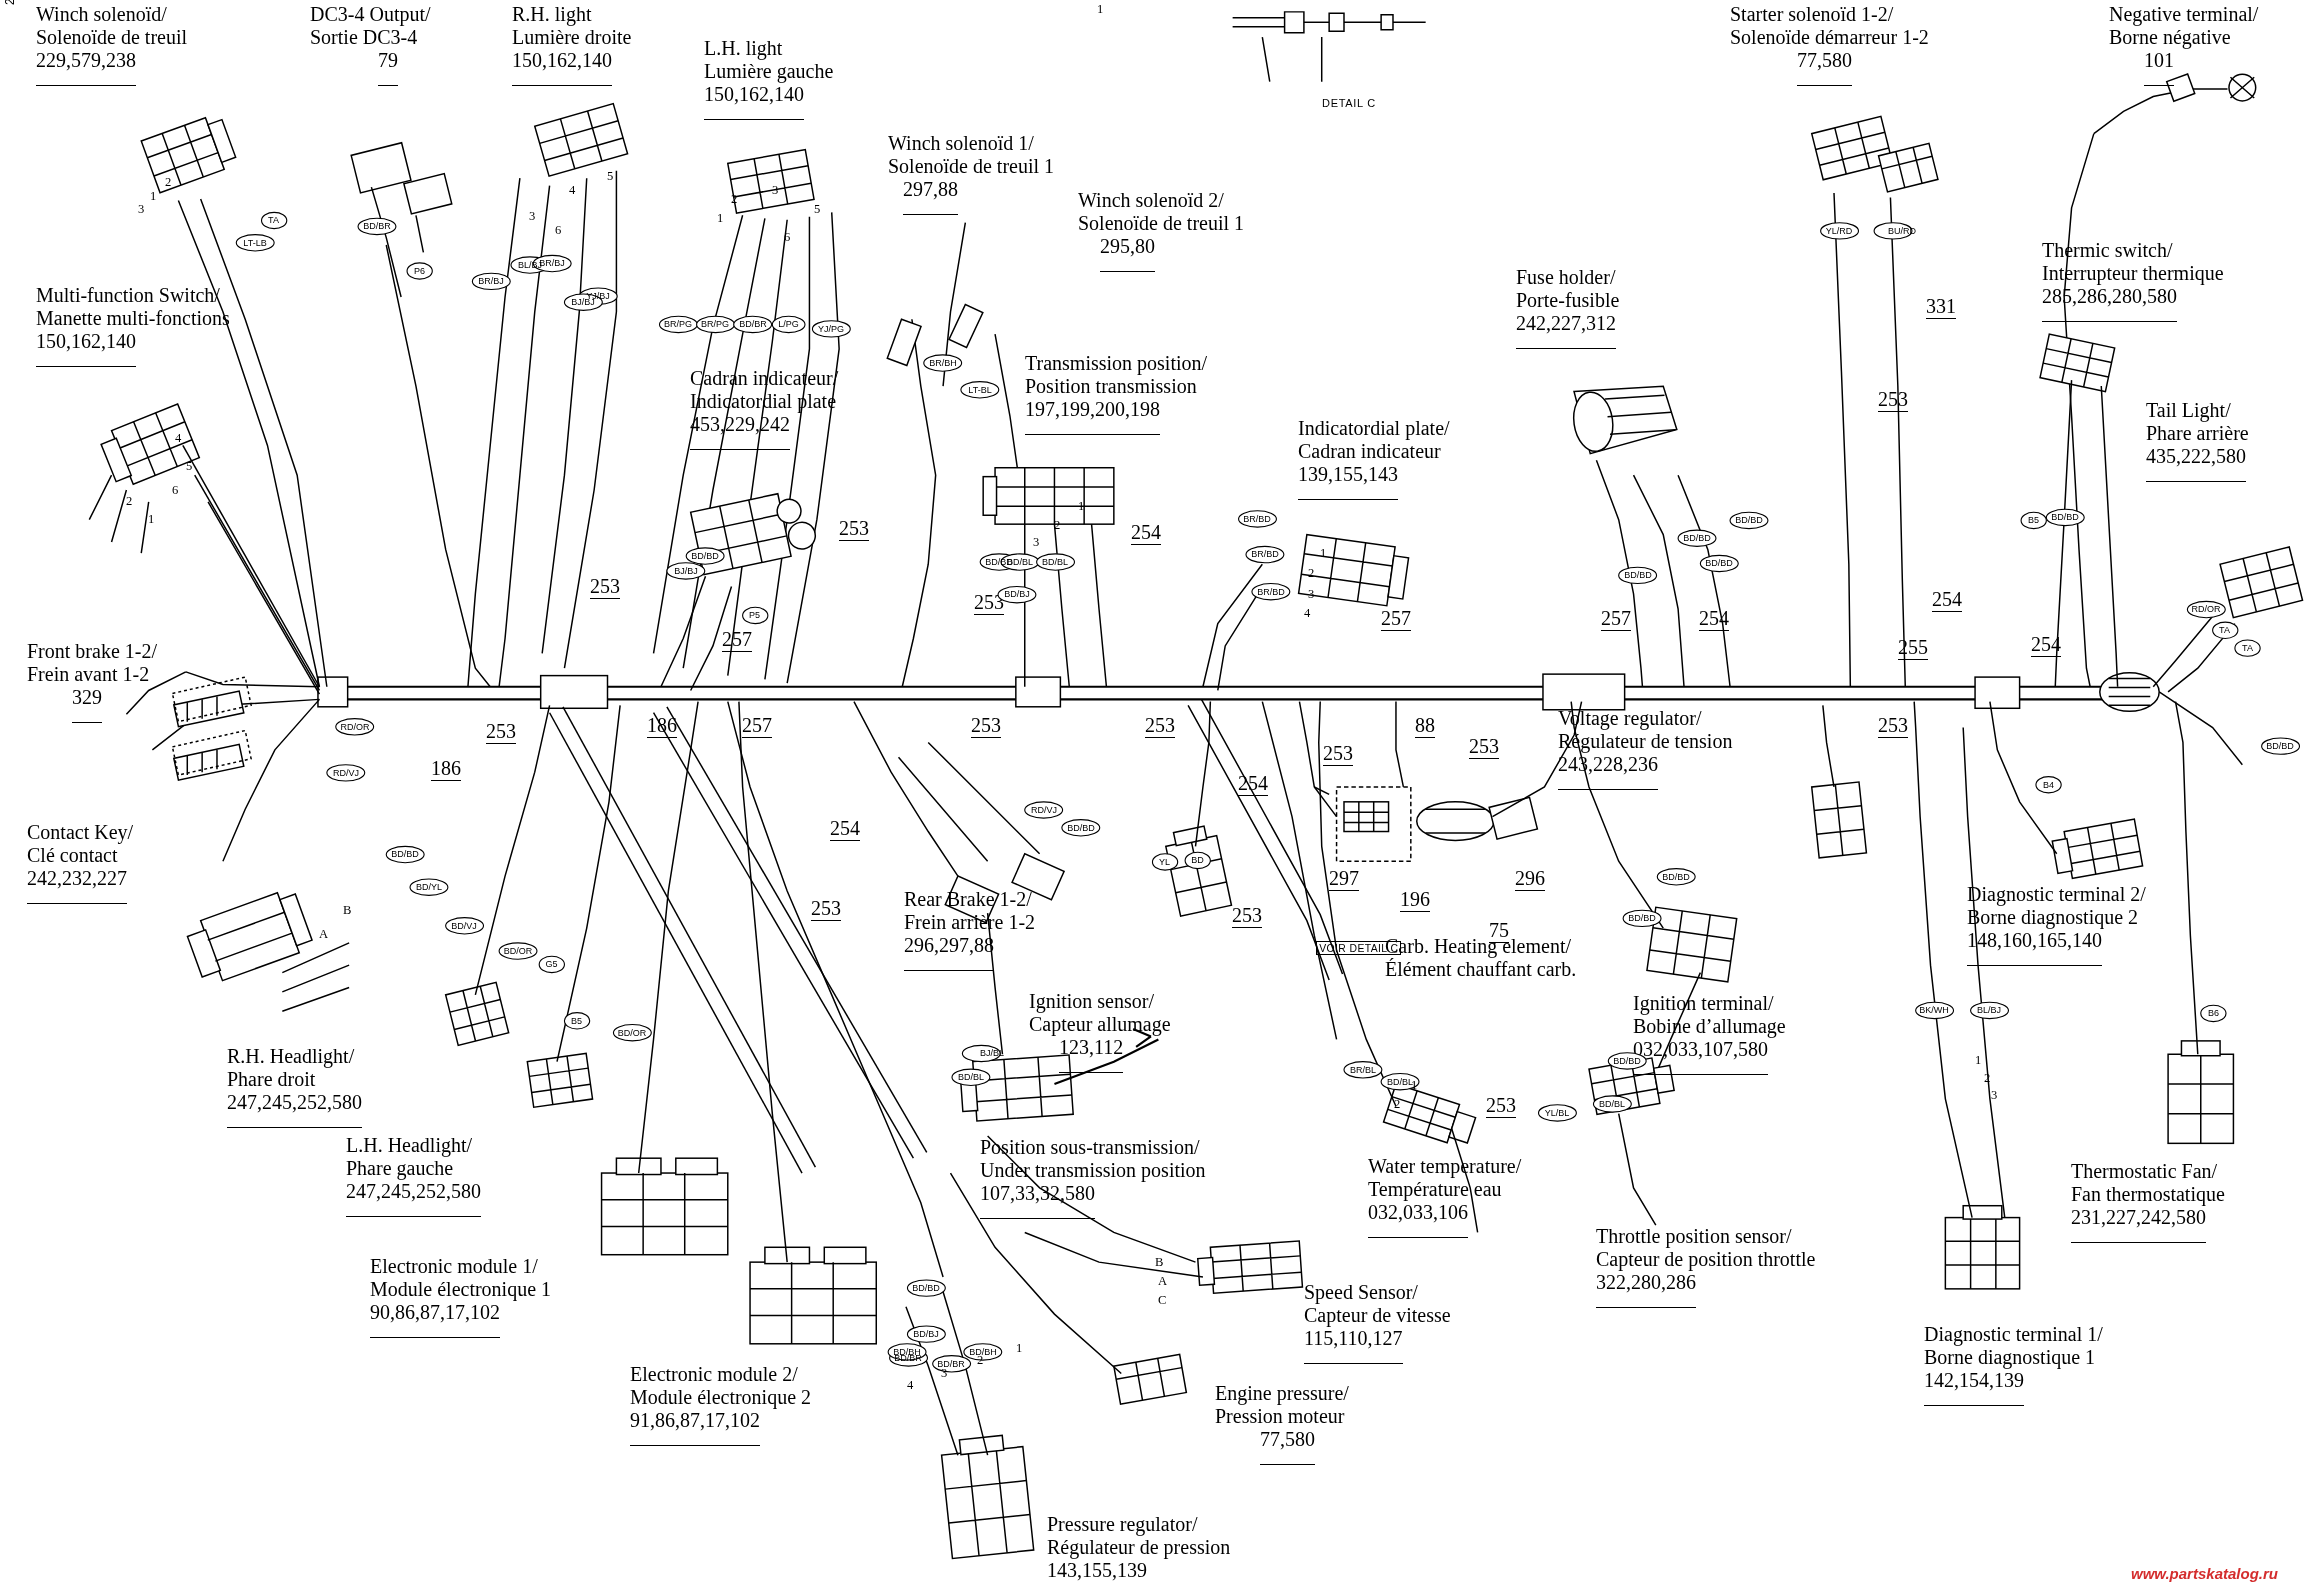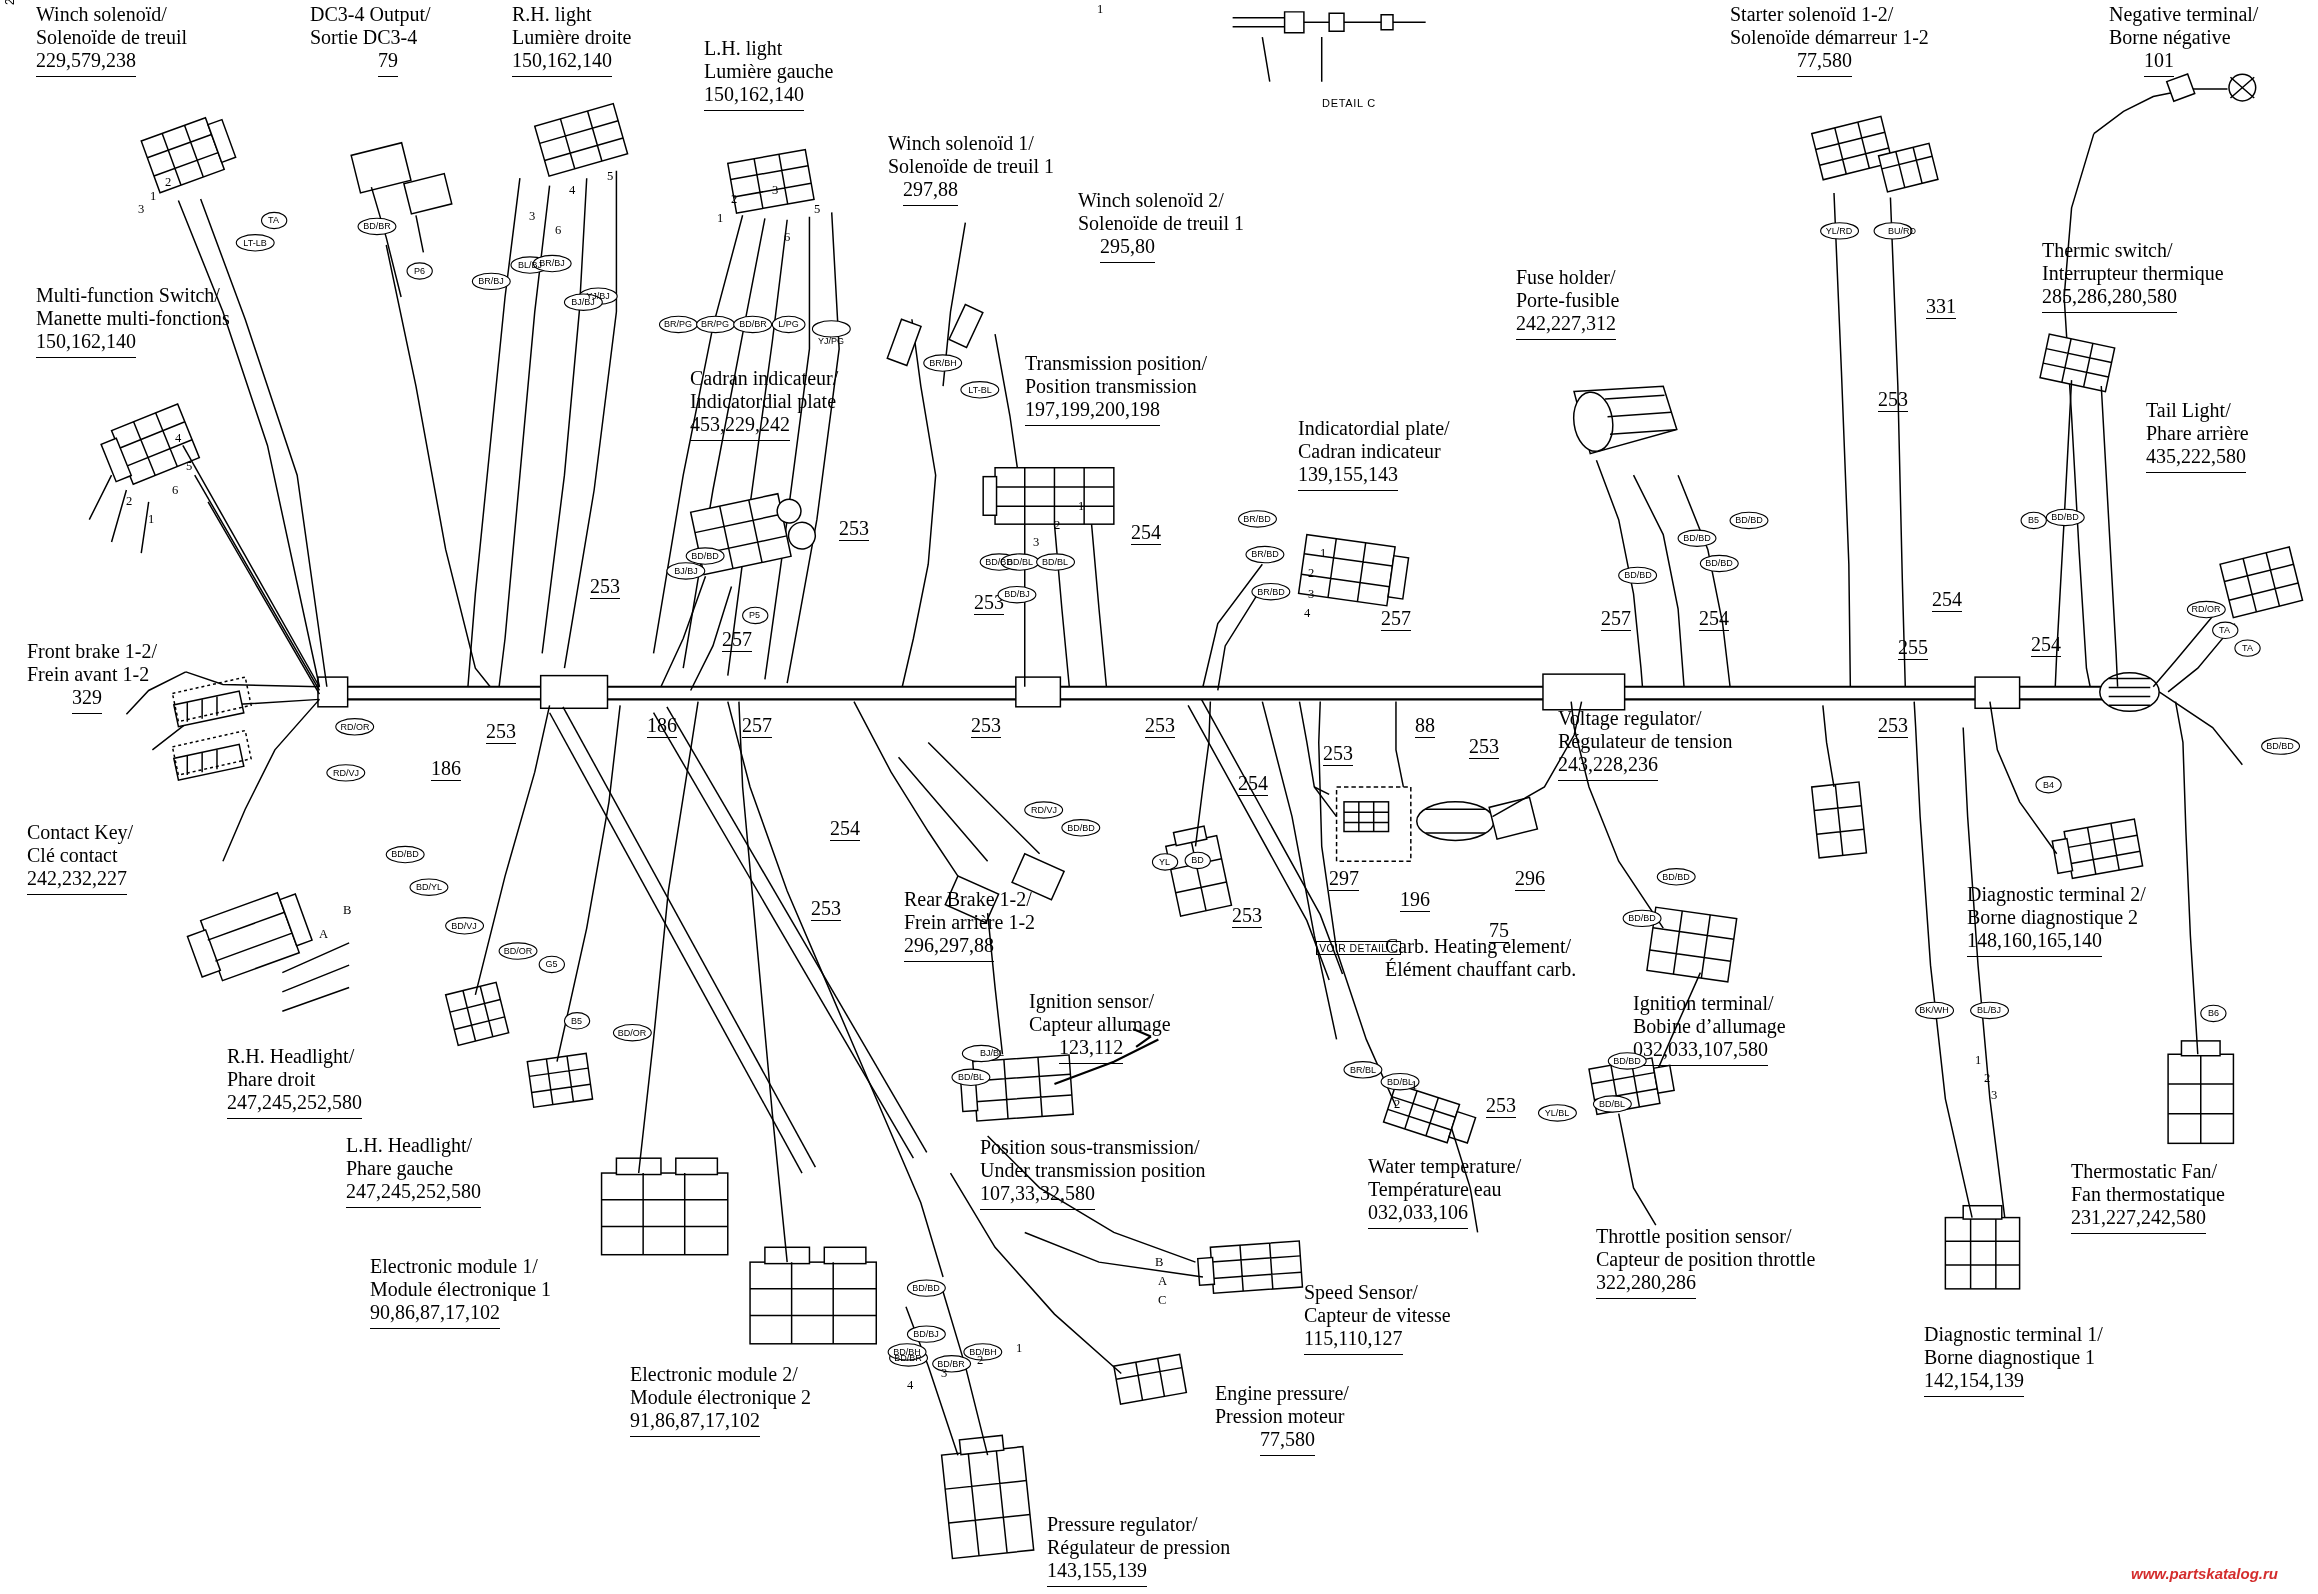--- a/index.html
+++ b/index.html
@@ -1,20 +1,20 @@
 <!DOCTYPE html>
 <html style="font-size:12px"><head>
 <meta charset="utf-8">
 <style>
   html,body{margin:0;padding:0;background:#ffffff;}
   body{width:2319px;height:1594px;position:relative;font-family:"Liberation Serif",serif;color:#000;overflow:hidden;}
   #canvas{position:absolute;left:0;top:0;width:2319px;height:1594px;}
   svg.art{position:absolute;left:0;top:0;width:2319px;height:1594px;pointer-events:none;}
   .lbl{position:absolute;font-family:"Liberation Serif",serif;font-size:20px;line-height:23px;color:#000;white-space:pre;}
-  .lbl .num{display:inline-block;border-bottom:1.5px solid #000;padding-bottom:4px;}
+  .lbl .num{display:inline-block;border-bottom:1.5px solid #000;padding-bottom:13px;}
   .ref{position:absolute;font-family:"Liberation Serif",serif;font-size:20px;line-height:22px;color:#000;white-space:pre;}
   .ref u{text-decoration:none;border-bottom:1.5px solid #000;padding-bottom:0.7px;}
   .wirecode{position:absolute;font-family:"Liberation Sans",sans-serif;font-size:9px;color:#000;white-space:pre;text-align:center;}
   .pinnum{position:absolute;font-family:"Liberation Serif",serif;font-size:12.6px;color:#000;}
   .detailc{position:absolute;font-family:"Liberation Sans",sans-serif;font-size:11px;letter-spacing:0.7px;color:#000;}
   .voirdetail{position:absolute;font-family:"Liberation Sans",sans-serif;font-size:10.4px;letter-spacing:0.4px;color:#000;border:0.7px solid #000;padding:0.7px 2.2px;}
   .wm{position:absolute;font-family:"Liberation Sans",sans-serif;font-size:15px;font-weight:bold;color:#d42d2d;font-style:italic;}
   .sidecode{position:absolute;left:3px;top:4.5px;font-family:"Liberation Sans",sans-serif;font-size:12px;color:#000;transform:rotate(-90deg);transform-origin:left top;white-space:nowrap;}
 </style>
 </head>
@@ -533,21 +533,21 @@
       <div class="wirecode" style="left: 407px; top: 266px; width: 25px;">P6</div>
       <div class="wirecode" style="left: 472px; top: 276px; width: 38px;">BR/BJ</div>
       <div class="wirecode" style="left: 511px; top: 260px; width: 38px;">BL/BJ</div>
       <div class="wirecode" style="left: 533px; top: 258px; width: 38px;">BR/BJ</div>
       <div class="wirecode" style="left: 579px; top: 291px; width: 38px;">YJ/BJ</div>
       <div class="wirecode" style="left: 564px; top: 297px; width: 38px;">BJ/BJ</div>
       <div class="wirecode" style="left: 659px; top: 319px; width: 38px;">BR/PG</div>
       <div class="wirecode" style="left: 696px; top: 319px; width: 38px;">BR/PG</div>
       <div class="wirecode" style="left: 734px; top: 319px; width: 38px;">BD/BR</div>
       <div class="wirecode" style="left: 772px; top: 319px; width: 33px;">L/PG</div>
-      <div class="wirecode" style="left: 812px; top: 336px; width: 38px;">YJ/PG</div>
+      <div class="wirecode" style="left: 812px; top: 324px; width: 38px;">YJ/PG</div>
       <div class="wirecode" style="left: 924px; top: 358px; width: 38px;">BR/BH</div>
       <div class="wirecode" style="left: 961px; top: 385px; width: 38px;">LT-BL</div>
       <div class="wirecode" style="left: 1238px; top: 514px; width: 38px;">BR/BD</div>
       <div class="wirecode" style="left: 1246px; top: 549px; width: 38px;">BR/BD</div>
       <div class="wirecode" style="left: 1252px; top: 587px; width: 38px;">BR/BD</div>
       <div class="wirecode" style="left: 980px; top: 557px; width: 38px;">BD/BD</div>
       <div class="wirecode" style="left: 998px; top: 589px; width: 38px;">BD/BJ</div>
       <div class="wirecode" style="left: 742px; top: 610px; width: 25px;">P5</div>
       <div class="wirecode" style="left: 667px; top: 566px; width: 38px;">BJ/BJ</div>
       <div class="wirecode" style="left: 686px; top: 551px; width: 38px;">BD/BD</div>

